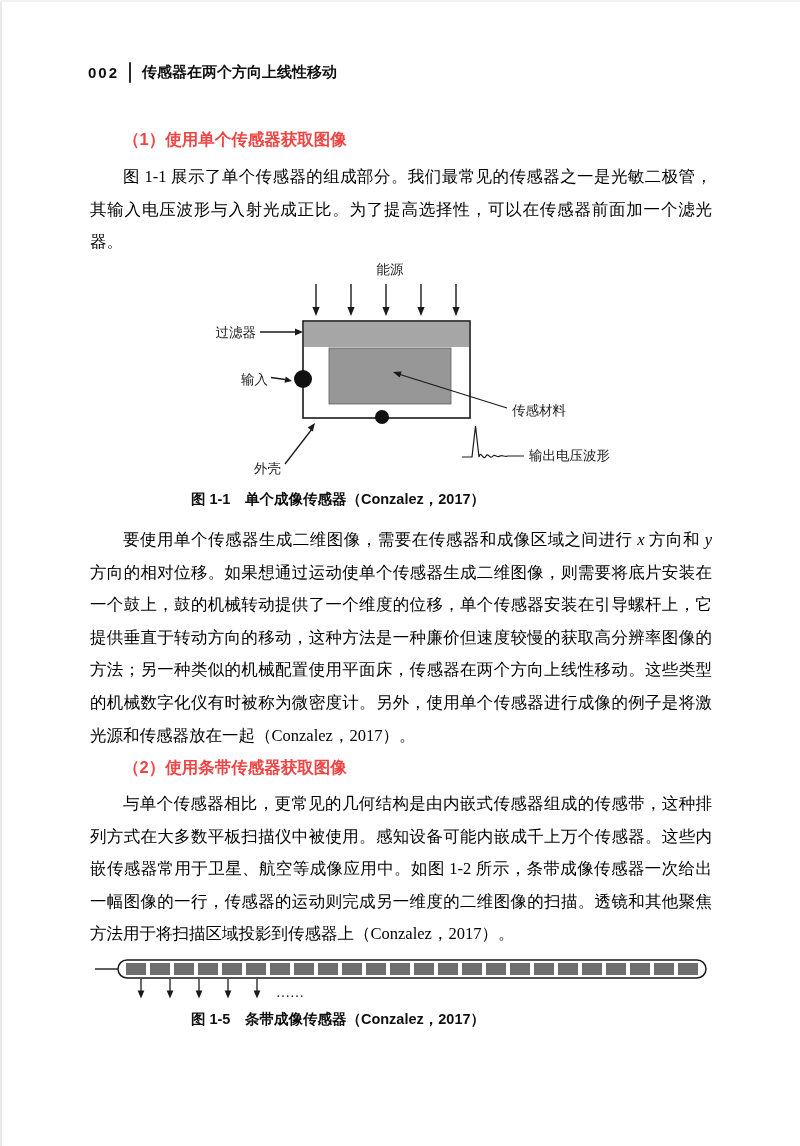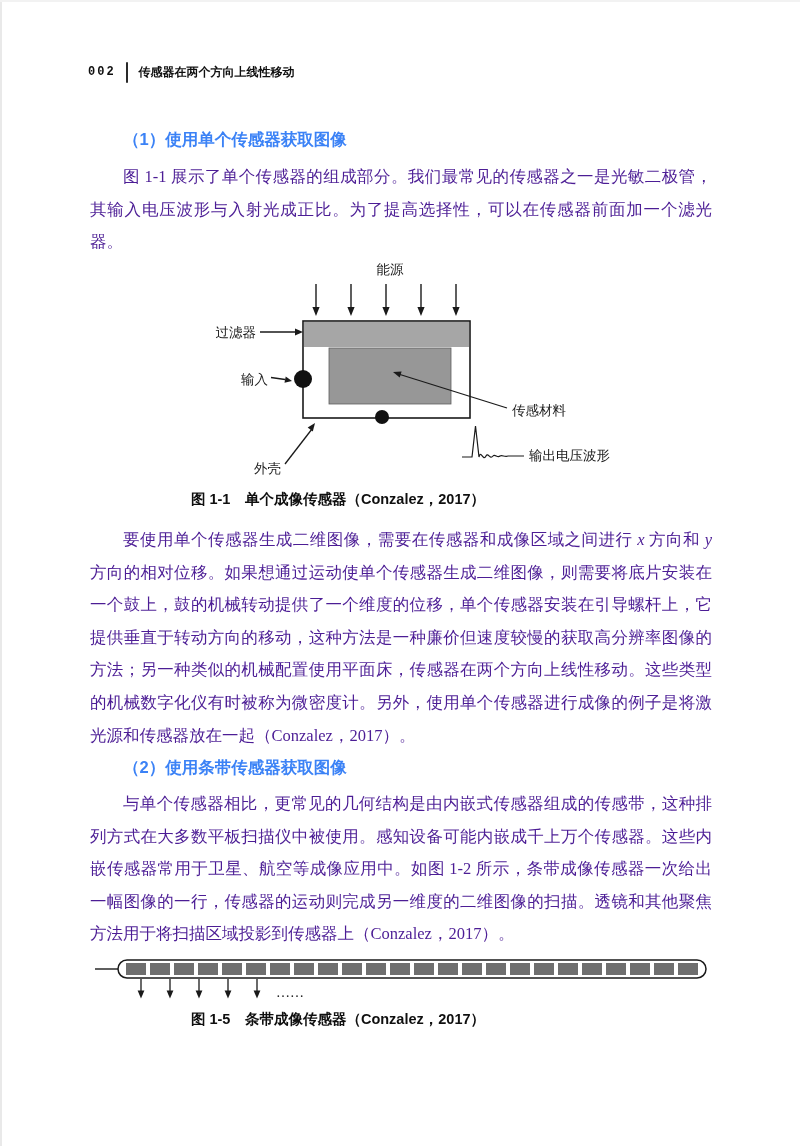--- a/index.html
+++ b/index.html
@@ -4,32 +4,32 @@
 <style>
   * { box-sizing: border-box; }
   html, body { margin: 0; padding: 0; }
   body { width: 800px; height: 1146px; background: #ffffff; }
   .page { position: relative; width: 800px; height: 1146px; background: #ffffff; overflow: hidden;
           font-family: "Liberation Serif", serif; color: #1b1b1b; }
   .scan-edge-left { position: absolute; left: 0; top: 0; width: 2px; height: 100%; background: #e9e9e9; }
   .scan-edge-top  { position: absolute; left: 0; top: 0; width: 100%; height: 2px; background: #f2f2f2; }
 
   .running-head { position: absolute; top: 60px; left: 88px; height: 24px; display: flex; align-items: center;
-                  font-family: Liberation Mono, monospace; font-weight: 700; font-size: 12px; color: #0f0f0f; }
+                  font-family: Liberation Sans, sans-serif; font-weight: 700; font-size: 15px; color: #0f0f0f; }
   .page-num { letter-spacing: 2px; }
   .head-rule { width: 2px; height: 21px; background: #2a2a2a; border-radius: 2px; margin: 0 11px 0 10px; }
 
   .sec-heading { position: absolute; left: 90px; width: 622px; margin: 0;
                  font-family: "Liberation Sans", sans-serif; font-size: 16.5px; font-weight: 700;
-                 color: #3b82f6; text-indent: 2em; line-height: 22px; }
+                 color: #ef4444; text-indent: 2em; line-height: 22px; }
   #heading-1 { top: 128px; }
   #heading-2 { top: 756px; }
 
   .body-text { position: absolute; left: 90px; width: 622px; margin: 0; font-size: 16.5px;
-               line-height: 32.6px; text-align: justify; text-indent: 2em; color: #4c1d95; }
+               line-height: 32.6px; text-align: justify; text-indent: 2em; color: #000000; }
   #para-1 { top: 161px; }
   #para-2 { top: 501px; margin-top: 23px; }
   #para-3 { top: 788px; }
   .var { font-style: italic; font-family: "Liberation Serif", serif; }
 
   figure { margin: 0; }
   .fig1 { position: absolute; top: 258px; left: 0; width: 800px; height: 230px; padding-left: 13px; }
   .fig2 { position: absolute; top: 952px; left: 0; width: 800px; height: 52px; }
 
   .fig-caption { position: absolute; left: 0; width: 676px; text-align: center;

